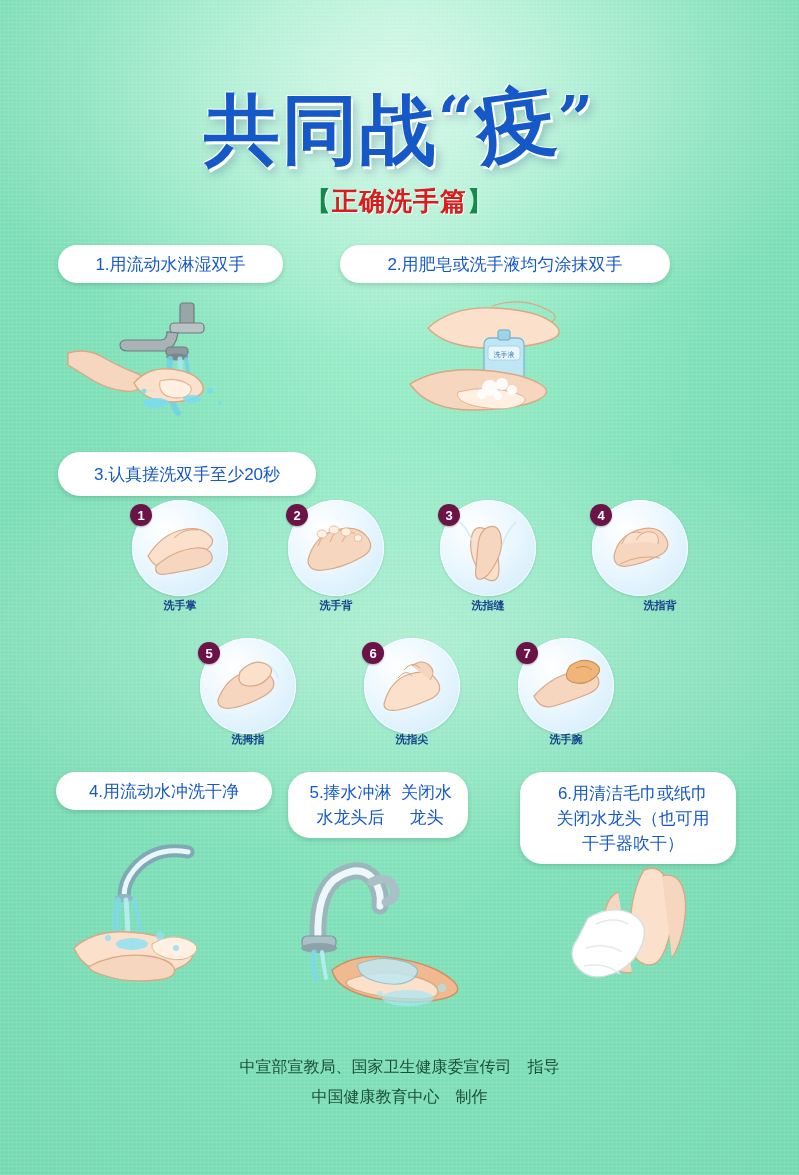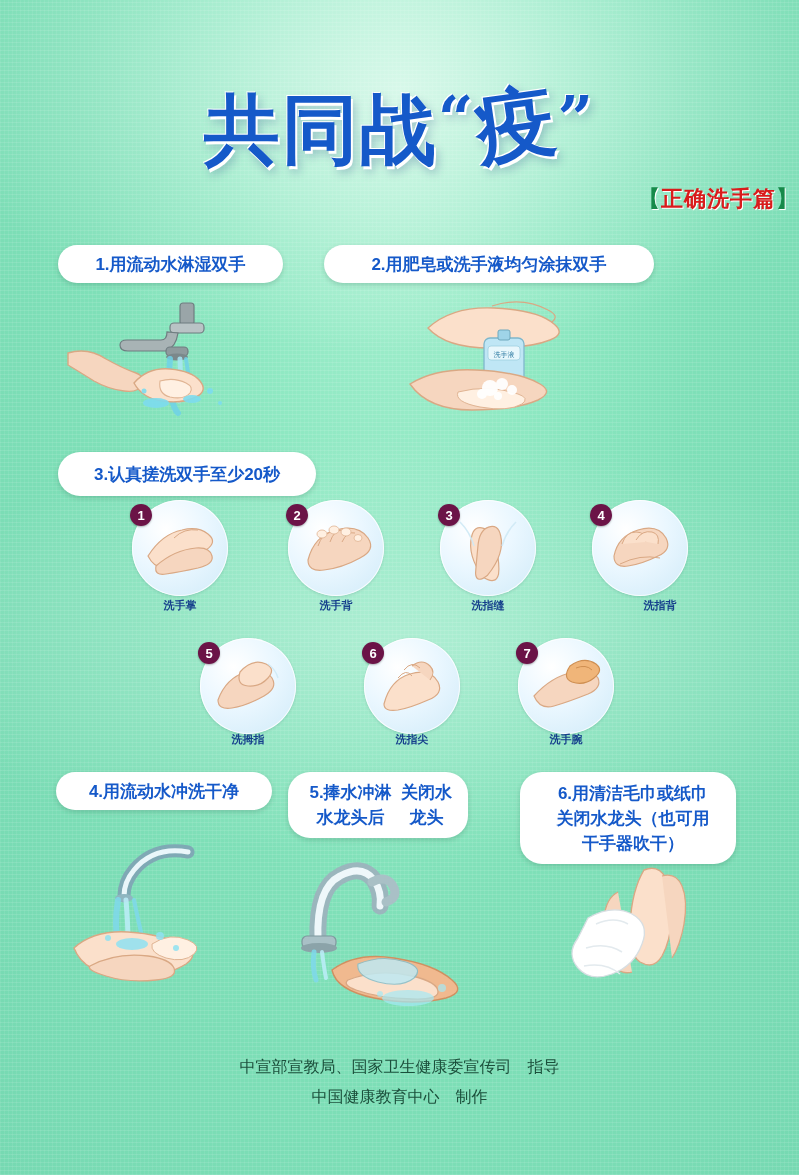--- a/index.html
+++ b/index.html
@@ -75,37 +75,36 @@
     transform: rotate(-8deg) translateY(-4px);
     font-size: 80px;
   }
   .main-title .quo {
     color: #1559c9;
     font-size: 62px;
     vertical-align: top;
   }
   .subtitle {
     margin-top: 16px;
-    font-size: 22px;
+    font-size: 26px;
     font-weight: bold;
     color: #d91c1c;
     letter-spacing: 1px;
     text-shadow: 1px 1px 0 #ffffff;
-    text-align: right;
   }
   .subtitle .brk { color: #168a4a; font-weight: bold; }
 
   
   .pill {
     position: absolute;
     background: #ffffff;
     border-radius: 22px;
     box-shadow: 0 2px 5px rgba(0,60,40,0.18);
     color: #1559c9;
-    font-weight: bold;
+    font-weight: normal;
     font-size: 17px;
     line-height: 25px;
     display: flex;
     align-items: center;
     justify-content: center;
     text-align: center;
     padding: 8px 14px;
     box-sizing: border-box;
   }
 
@@ -192,21 +191,21 @@
       <g fill="#7ddcef" opacity="0.9">
         <ellipse cx="96" cy="108" rx="13" ry="5"></ellipse>
         <ellipse cx="132" cy="104" rx="9" ry="4"></ellipse>
         <circle cx="150" cy="96" r="3"></circle>
         <circle cx="84" cy="96" r="2.5"></circle>
         <circle cx="160" cy="108" r="2"></circle>
       </g>
     </g>
   </svg>
 
-  <div class="pill" style="left:324px; top:245px; width:330px; height:38px;">2.用肥皂或洗手液均匀涂抹双手</div>
+  <div class="pill" style="left:340px; top:245px; width:330px; height:38px;">2.用肥皂或洗手液均匀涂抹双手</div>
 
   <svg class="illus" style="left:398px; top:292px;" width="220" height="140" viewBox="0 0 220 140">
 
     <g>
       <path d="M30 36 q24 -22 66 -20 q44 2 60 16 q12 10 -4 16 q-20 8 -60 8 q-44 0 -62 -20 z" fill="#fbe0cb" stroke="#d9a884" stroke-width="1.4"></path>
       <path d="M94 14 q30 -10 56 4 q12 6 4 12" fill="none" stroke="#d9a884" stroke-width="1.2"></path>
     </g>
 
     <g>
       <rect x="86" y="46" width="40" height="44" rx="6" fill="#bfe6f5" stroke="#7fb7cc" stroke-width="1.3"></rect>

